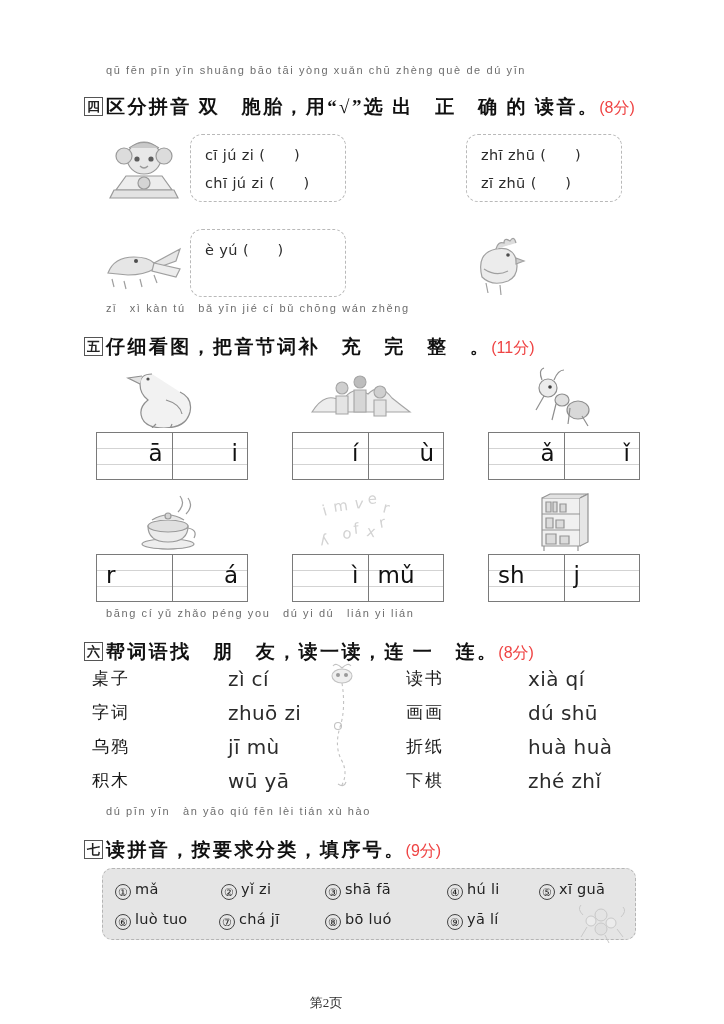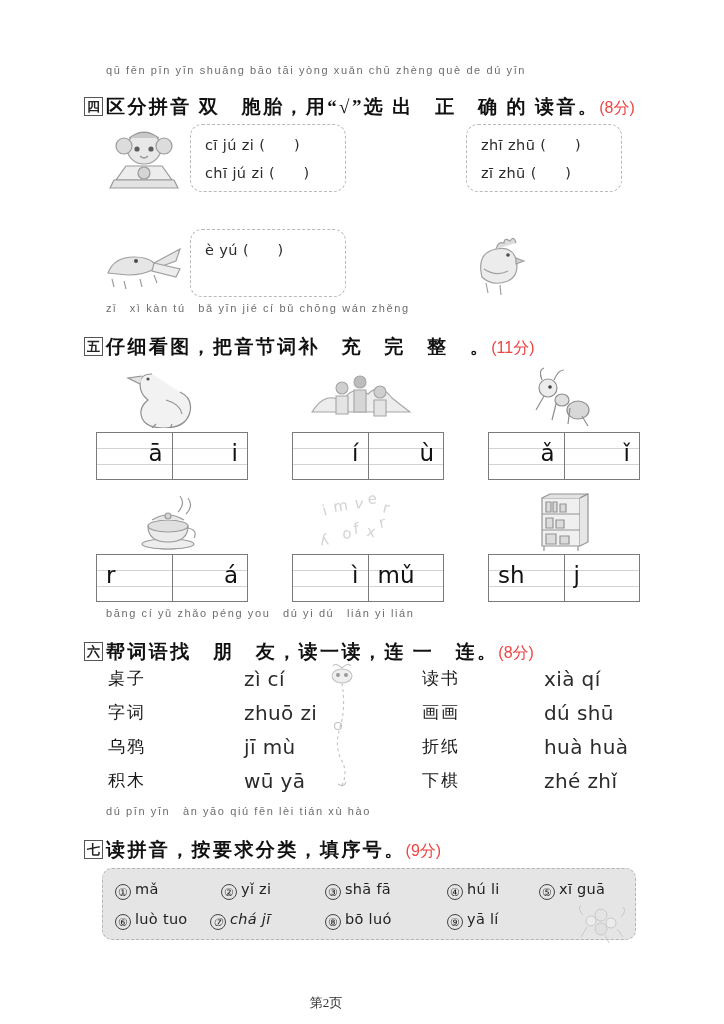--- a/index.html
+++ b/index.html
@@ -176,21 +176,20 @@
     width: 724px;
   }
   .mcol {
     position: absolute;
     top: 0;
   }
   .mrow {
     height: 34px;
     line-height: 34px;
     white-space: nowrap;
-    margin-left: 16px;
   }
   .hanzi {
     font-family: "Liberation Serif", serif;
     font-size: 17px;
     color: #1a1a1a;
     letter-spacing: 2px;
   }
   .pyword {
     font-family: "DejaVu Sans", sans-serif;
     font-size: 20px;
@@ -256,21 +255,21 @@
   <div class="section" style="top:72px;">
     <div class="sec-head">
       <div class="sec-num">四</div>
       <div class="sec-title-wrap">
         <div class="sec-pinyin">qū fēn pīn yīn shuāng  bāo tāi   yòng            xuǎn chū zhèng què de  dú yīn</div>
         <span class="sec-title">区分拼音 双　胞胎，用“√”选 出　正　确 的 读音。</span><span class="sec-score">(8分)</span>
       </div>
     </div>
   </div>
 
-  <div class="q4row" style="top:122px;">
+  <div class="q4row" style="top:132px;">
     <div class="pic" style="left:96px;">
       <svg class="svgwrap" viewBox="0 0 96 72">
         <g fill="none" stroke="#9a9a9a" stroke-width="1.2">
           <ellipse cx="48" cy="26" rx="17" ry="16" fill="#e8e8e8"></ellipse>
           <circle cx="28" cy="24" r="8" fill="#dcdcdc"></circle>
           <circle cx="68" cy="24" r="8" fill="#dcdcdc"></circle>
           <path d="M33 16 q15 -11 30 0" fill="#c9c9c9"></path>
           <circle cx="41" cy="27" r="2.6" fill="#5c5c5c" stroke="none"></circle>
           <circle cx="55" cy="27" r="2.6" fill="#5c5c5c" stroke="none"></circle>
           <path d="M44 34 q4 4 8 0"></path>
@@ -552,21 +551,21 @@
   </div>
 
   <div class="listbox" style="left:102px; top:868px; width:534px; height:72px;">
     <span class="litem" style="left:12px; top:12px;"><span class="circ">①</span><span>mǎ</span></span>
     <span class="litem" style="left:118px; top:12px;"><span class="circ">②</span><span>yǐ zi</span></span>
     <span class="litem" style="left:222px; top:12px;"><span class="circ">③</span><span>shā fā</span></span>
     <span class="litem" style="left:344px; top:12px;"><span class="circ">④</span><span>hú li</span></span>
     <span class="litem" style="left:436px; top:12px;"><span class="circ">⑤</span><span>xī guā</span></span>
 
     <span class="litem" style="left:12px; top:42px;"><span class="circ">⑥</span><span>luò tuo</span></span>
-    <span class="litem" style="left:107px; top:42px;font-style:italic;"><span class="circ">⑦</span><span>chá jī</span></span>
+    <span class="litem" style="left:116px; top:42px;"><span class="circ">⑦</span><span>chá jī</span></span>
     <span class="litem" style="left:222px; top:42px;"><span class="circ">⑧</span><span>bō luó</span></span>
     <span class="litem" style="left:344px; top:42px;"><span class="circ">⑨</span><span>yā lí</span></span>
 
     <span style="position:absolute; right:4px; bottom:-4px; width:60px; height:42px;">
       <svg class="svgwrap" viewBox="0 0 60 42">
         <g fill="none" stroke="#c9c9c9" stroke-width="1">
           <circle cx="20" cy="20" r="5" fill="#ececec"></circle>
           <circle cx="30" cy="14" r="6" fill="#e4e4e4"></circle>
           <circle cx="40" cy="22" r="5" fill="#ececec"></circle>
           <circle cx="30" cy="28" r="6" fill="#e0e0e0"></circle>

